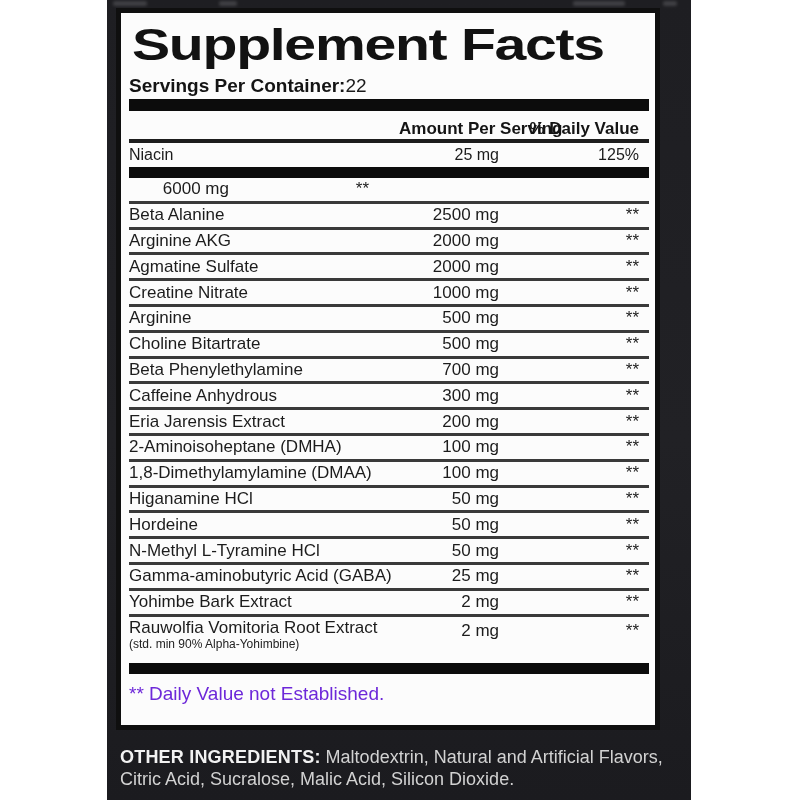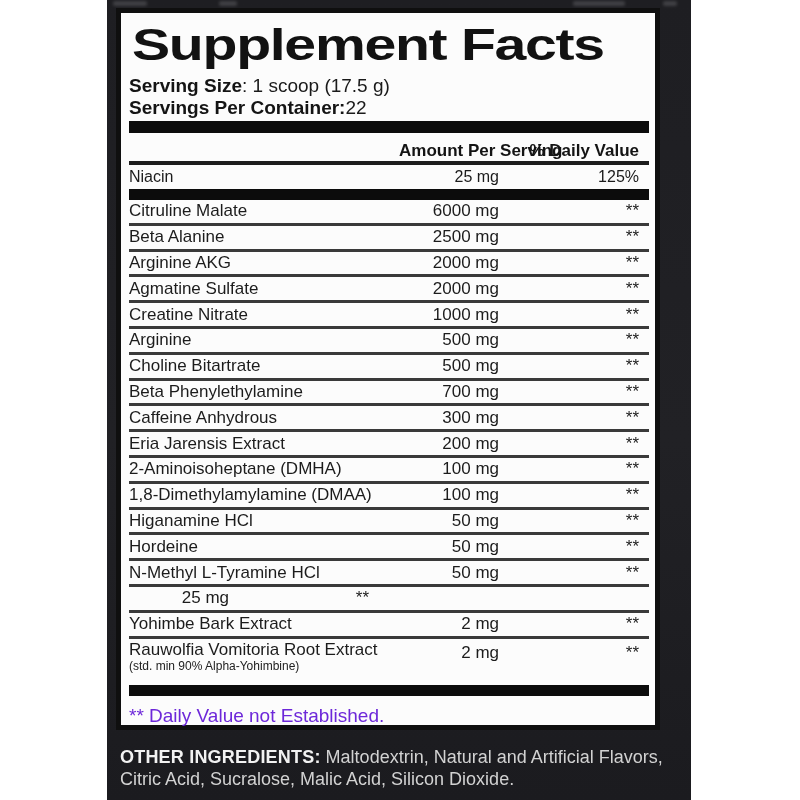--- a/index.html
+++ b/index.html
@@ -75,21 +75,20 @@
       <span></span>
       <span></span>
   </div>
 
   <div class="facts-panel">
     <div class="panel-inner">
 
       <div class="facts-title">Supplement Facts</div>
 
       <div class="serving-block">
-        <div><b>Serving Size</b><span>: 1 scoop (17.5 g)</span></div>
         <div><b>Servings Per Container:</b><span>22</span></div>
       </div>
 
       <div class="bar first"></div>
 
       <div class="hdr-row">
         <span class="c-name"></span>
         <span class="c-amt">Amount Per Serving</span>
         <span class="c-dv">% Daily Value</span>
       </div>
@@ -98,21 +97,20 @@
       <div class="nv-row">
         <span class="c-name">Niacin</span>
         <span class="c-amt">25 mg</span>
         <span class="c-dv">125%</span>
       </div>
 
       <div class="bar thin"></div>
 
       <div id="rows">
           <div class="ing-row">
-            <span class="c-name">Citruline Malate</span>
             <span class="c-amt">6000 mg</span>
             <span class="c-dv">**</span>
           </div>
           <div class="ing-row">
             <span class="c-name">Beta Alanine</span>
             <span class="c-amt">2500 mg</span>
             <span class="c-dv">**</span>
           </div>
           <div class="ing-row">
             <span class="c-name">Arginine AKG</span>
@@ -173,20 +171,21 @@
             <span class="c-name">Hordeine</span>
             <span class="c-amt">50 mg</span>
             <span class="c-dv">**</span>
           </div>
           <div class="ing-row">
             <span class="c-name">N-Methyl L-Tyramine HCl</span>
             <span class="c-amt">50 mg</span>
             <span class="c-dv">**</span>
           </div>
           <div class="ing-row">
+            <span class="c-name">Gamma-aminobutyric Acid (GABA)</span>
             <span class="c-amt">25 mg</span>
             <span class="c-dv">**</span>
           </div>
           <div class="ing-row">
             <span class="c-name">Yohimbe Bark Extract</span>
             <span class="c-amt">2 mg</span>
             <span class="c-dv">**</span>
           </div>
           <div class="ing-row tall">
             <span class="c-name" style="white-space: normal;">

